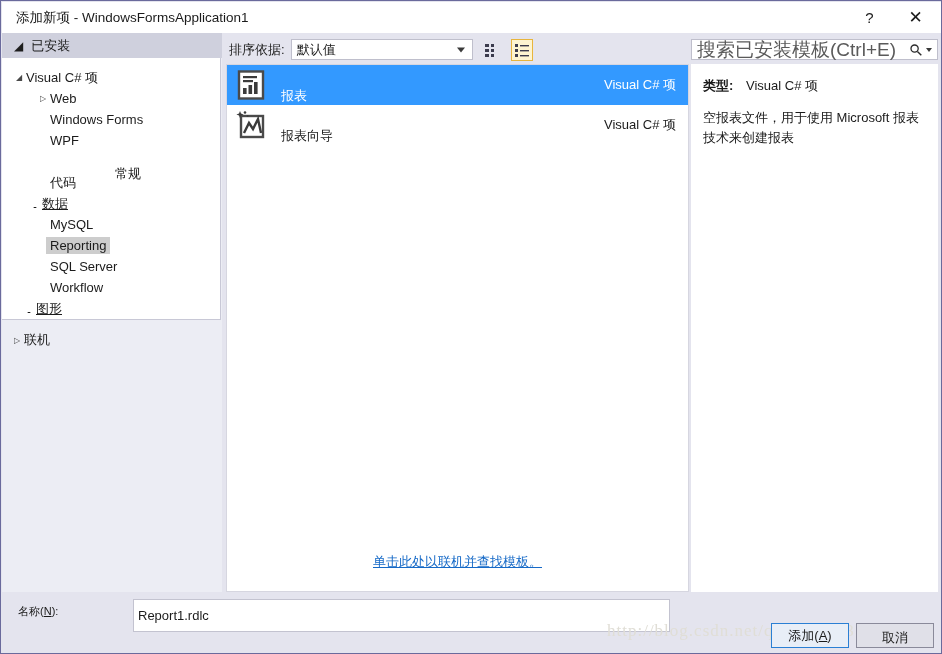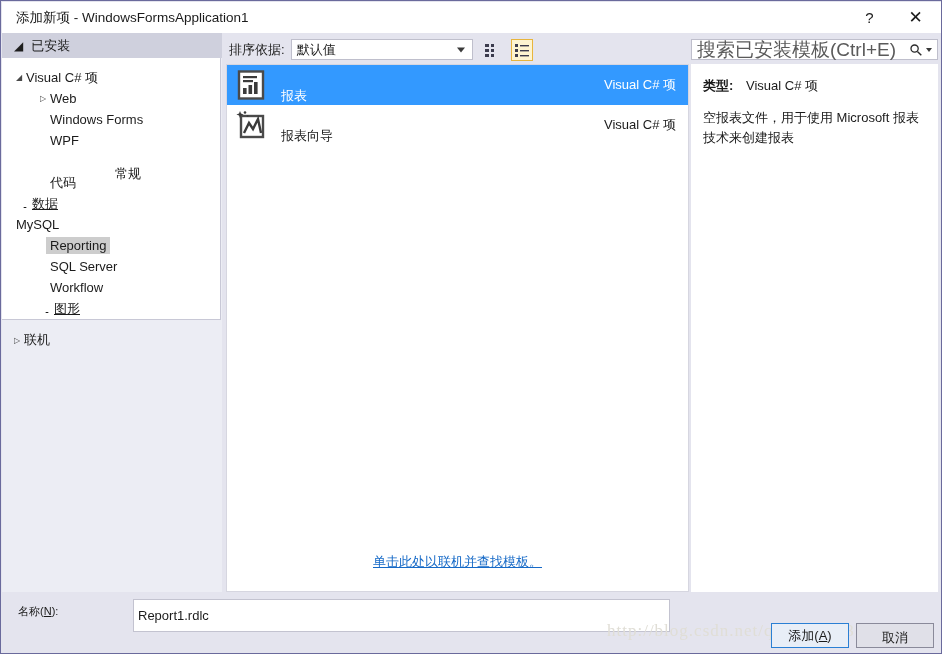--- a/index.html
+++ b/index.html
@@ -375,41 +375,41 @@
           <span class="node-label">WPF</span>
         </div>
         <div class="tree-node" style="padding-left: 34px; flex-direction: column;">
           <span class="tri empty">·</span>
           <span class="node-label">常规</span>
         </div>
         <div class="tree-node" style="padding-left: 34px;">
           <span class="tri empty">·</span>
           <span class="node-label">代码</span>
         </div>
-        <div class="tree-node" style="padding-left: 16px; text-decoration: underline;">
+        <div class="tree-node" style="padding-left: 26px; text-decoration: underline;">
           <span class="tri empty">·</span>
           <span class="node-label">数据</span>
         </div>
-        <div class="tree-node" style="">
+        <div class="tree-node" style="padding-left: 34px;">
           <span class="tri empty">·</span>
           <span class="node-label">MySQL</span>
         </div>
         <div class="tree-node" style="padding-left: 34px;">
           <span class="tri empty">·</span>
           <span class="node-label selected">Reporting</span>
         </div>
         <div class="tree-node" style="padding-left: 34px;">
           <span class="tri empty">·</span>
           <span class="node-label">SQL Server</span>
         </div>
         <div class="tree-node" style="padding-left: 34px;">
           <span class="tri empty">·</span>
           <span class="node-label">Workflow</span>
         </div>
-        <div class="tree-node" style="padding-left: 38px; text-decoration: underline;">
+        <div class="tree-node" style="padding-left: 20px; text-decoration: underline;">
           <span class="tri empty">·</span>
           <span class="node-label">图形</span>
         </div>
       </div>
     <div class="online-row">
       <span class="tri">▷</span>
       <span>联机</span>
     </div>
   </div>
 

